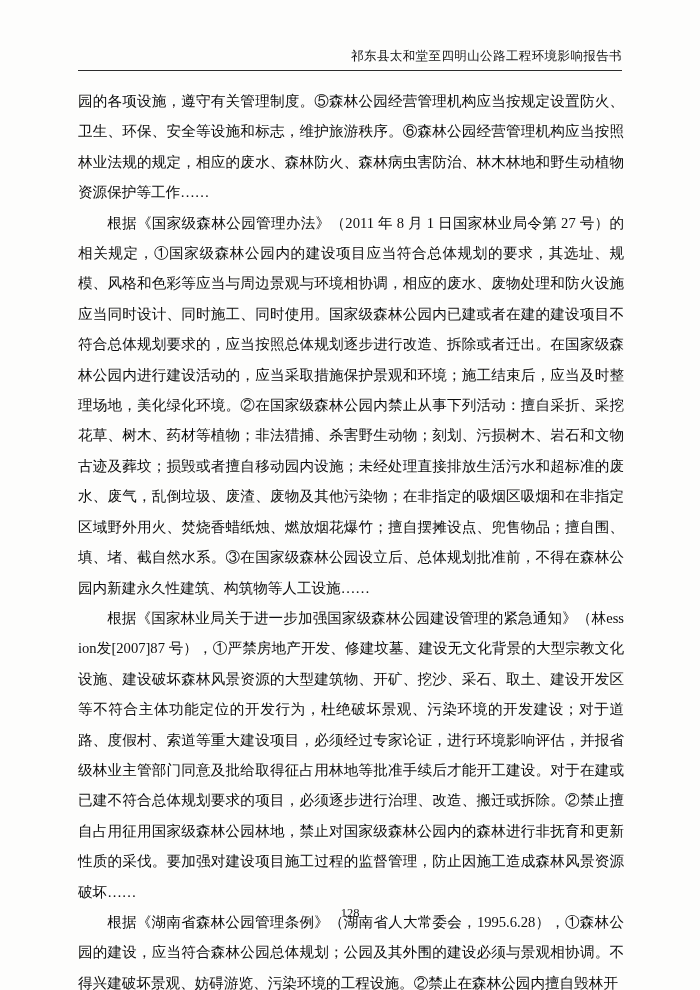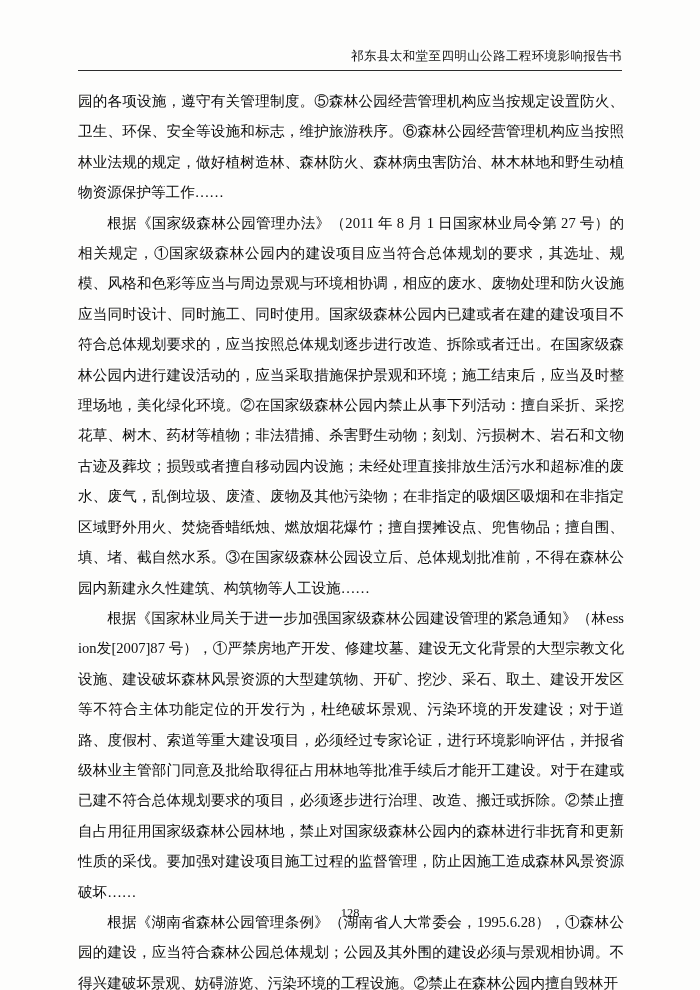--- a/index.html
+++ b/index.html
@@ -72,21 +72,21 @@
 </style>
 </head>
 <body>
 
 <div class="page">
 
   <div class="header">祁东县太和堂至四明山公路工程环境影响报告书</div>
   <div class="header-rule"></div>
 
   <div class="content">
-    <p class="para noindent">园的各项设施，遵守有关管理制度。⑤森林公园经营管理机构应当按规定设置防火、卫生、环保、安全等设施和标志，维护旅游秩序。⑥森林公园经营管理机构应当按照林业法规的规定，做好植树造林、森林防火、森林病虫害防治、林木林地和野生动植物资源保护等工作……</p>
+    <p class="para noindent">园的各项设施，遵守有关管理制度。⑤森林公园经营管理机构应当按规定设置防火、卫生、环保、安全等设施和标志，维护旅游秩序。⑥森林公园经营管理机构应当按照林业法规的规定，相应的废水、森林防火、森林病虫害防治、林木林地和野生动植物资源保护等工作……</p>
     <p class="para">根据《国家级森林公园管理办法》（2011 年 8 月 1 日国家林业局令第 27 号）的相关规定，①国家级森林公园内的建设项目应当符合总体规划的要求，其选址、规模、风格和色彩等应当与周边景观与环境相协调，相应的废水、废物处理和防火设施应当同时设计、同时施工、同时使用。国家级森林公园内已建或者在建的建设项目不符合总体规划要求的，应当按照总体规划逐步进行改造、拆除或者迁出。在国家级森林公园内进行建设活动的，应当采取措施保护景观和环境；施工结束后，应当及时整理场地，美化绿化环境。②在国家级森林公园内禁止从事下列活动：擅自采折、采挖花草、树木、药材等植物；非法猎捕、杀害野生动物；刻划、污损树木、岩石和文物古迹及葬坟；损毁或者擅自移动园内设施；未经处理直接排放生活污水和超标准的废水、废气，乱倒垃圾、废渣、废物及其他污染物；在非指定的吸烟区吸烟和在非指定区域野外用火、焚烧香蜡纸烛、燃放烟花爆竹；擅自摆摊设点、兜售物品；擅自围、填、堵、截自然水系。③在国家级森林公园设立后、总体规划批准前，不得在森林公园内新建永久性建筑、构筑物等人工设施……</p>
     <p class="para">根据《国家林业局关于进一步加强国家级森林公园建设管理的紧急通知》（林ession发[2007]87 号），①严禁房地产开发、修建坟墓、建设无文化背景的大型宗教文化设施、建设破坏森林风景资源的大型建筑物、开矿、挖沙、采石、取土、建设开发区等不符合主体功能定位的开发行为，杜绝破坏景观、污染环境的开发建设；对于道路、度假村、索道等重大建设项目，必须经过专家论证，进行环境影响评估，并报省级林业主管部门同意及批给取得征占用林地等批准手续后才能开工建设。对于在建或已建不符合总体规划要求的项目，必须逐步进行治理、改造、搬迁或拆除。②禁止擅自占用征用国家级森林公园林地，禁止对国家级森林公园内的森林进行非抚育和更新性质的采伐。要加强对建设项目施工过程的监督管理，防止因施工造成森林风景资源破坏……</p>
     <p class="para">根据《湖南省森林公园管理条例》（湖南省人大常委会，1995.6.28），①森林公园的建设，应当符合森林公园总体规划；公园及其外围的建设必须与景观相协调。不得兴建破坏景观、妨碍游览、污染环境的工程设施。②禁止在森林公园内擅自毁林开</p>
   </div>
 
   <div class="pagenum">128</div>
 
 </div>
 
 </body></html>

